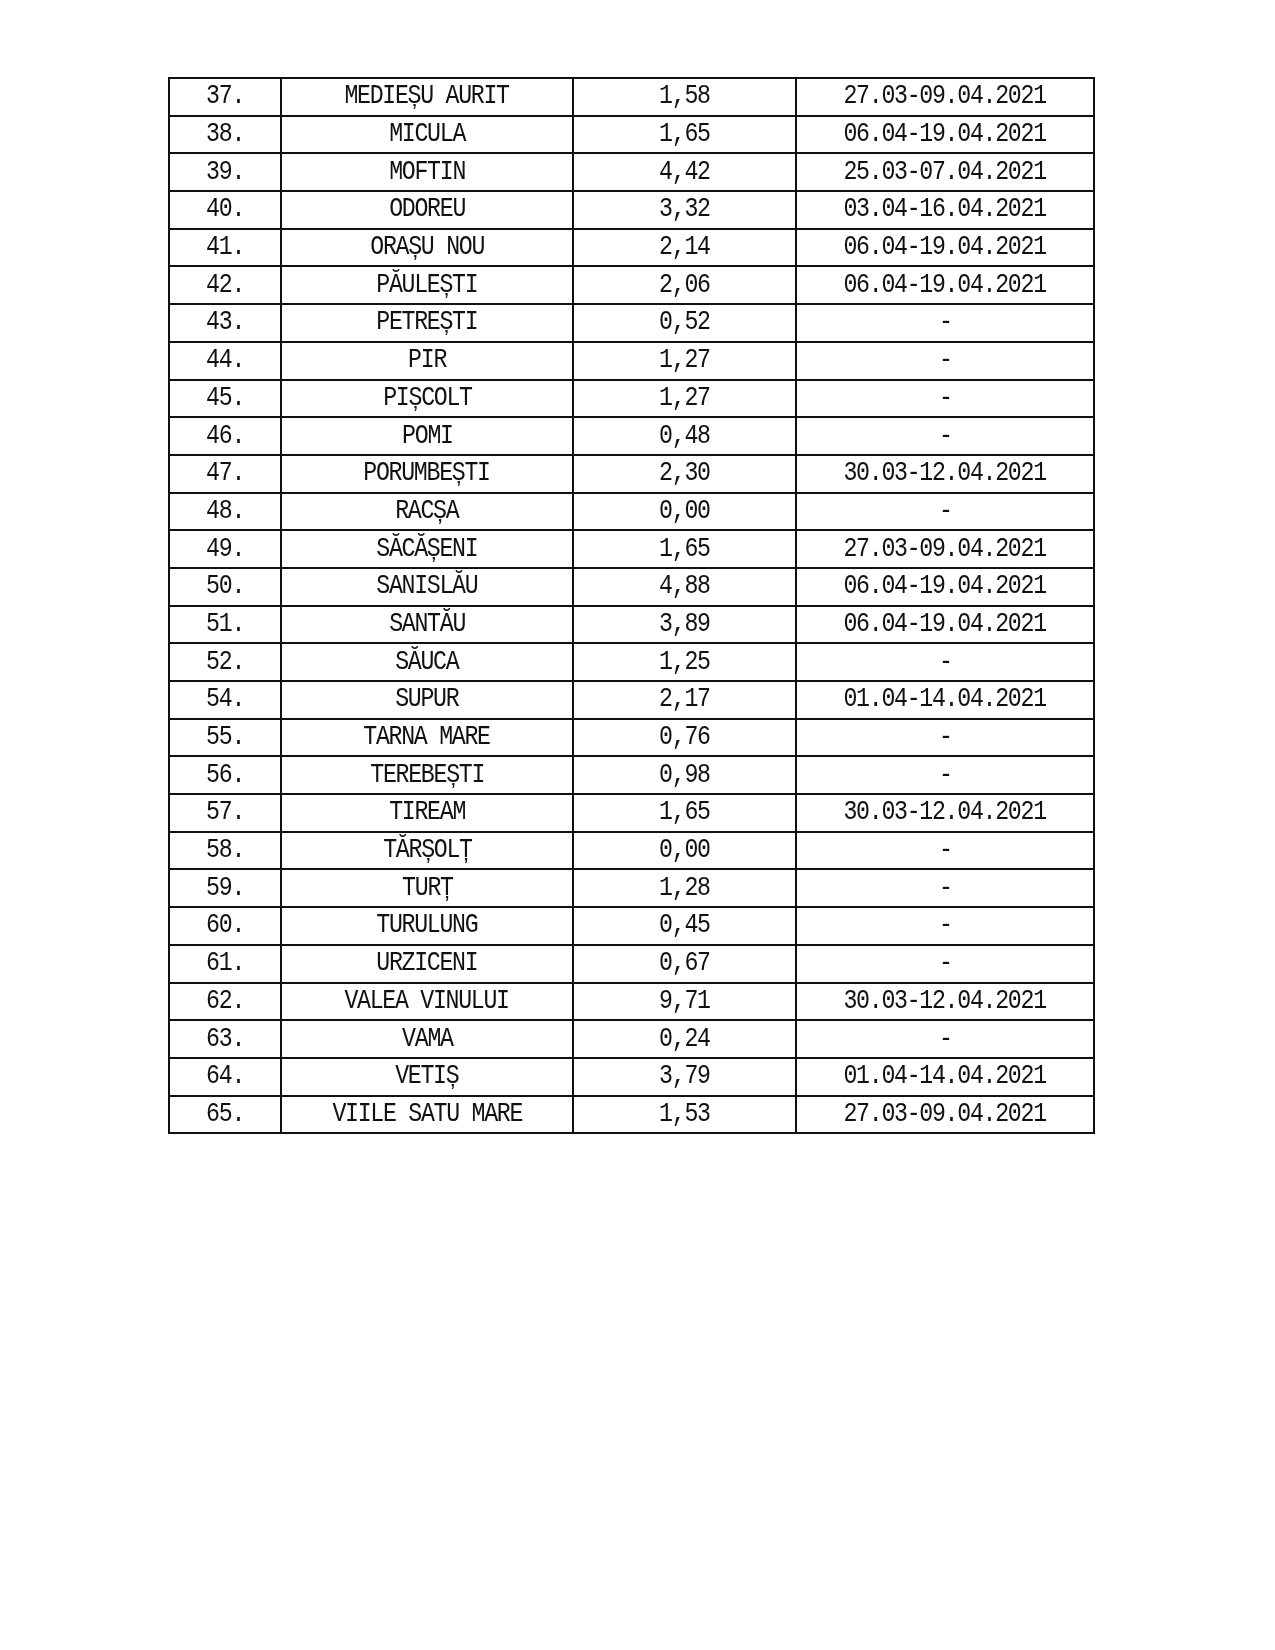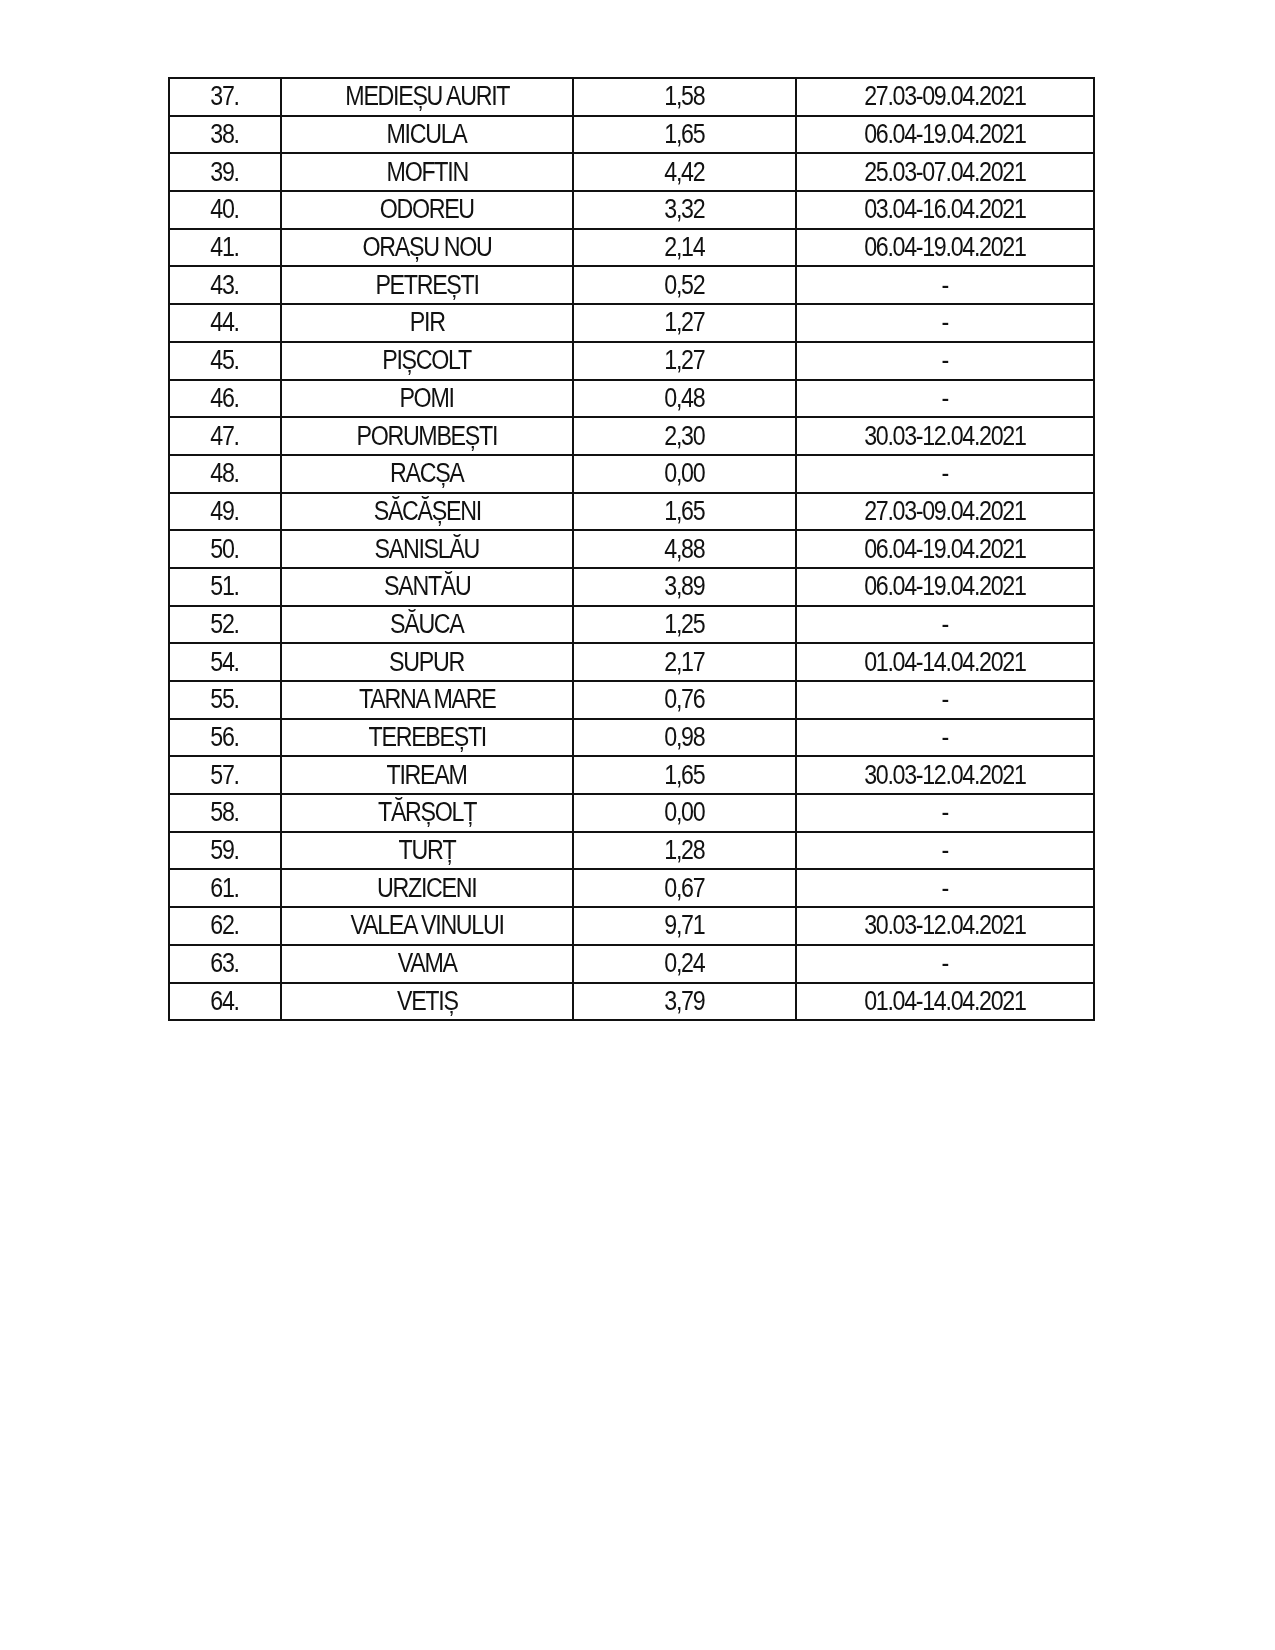--- a/index.html
+++ b/index.html
@@ -3,21 +3,21 @@
   <meta charset="utf-8">
   <style>
     html, body { margin: 0; padding: 0; background: #ffffff; }
     body { width: 1275px; height: 1650px; position: relative; overflow: hidden; }
     .page { position: absolute; left: 0; top: 0; width: 1275px; height: 1650px; background: #fff; }
     table.data {
       position: absolute;
       left: 168px;
       top: 77px;
       border-collapse: collapse;
-      font-family: Liberation Sans, sans-serif;
+      font-family: Liberation Mono, monospace;
       font-size: 27px;
       color: #111;
       letter-spacing: -1.5px;
     }
     table.data td {
       border: 2px solid #111;
       text-align: center;
       padding: 0;
       height: 35.7px;
       line-height: 35px;
@@ -65,20 +65,26 @@
           <td class="c-date"><span class="squeeze">03.04-16.04.2021</span></td>
         </tr>
 
         <tr>
           <td class="c-num"><span class="squeeze">41.</span></td>
           <td class="c-name"><span class="squeeze">ORAȘU NOU</span></td>
           <td class="c-val"><span class="squeeze">2,14</span></td>
           <td class="c-date"><span class="squeeze">06.04-19.04.2021</span></td>
         </tr>
 
+        <tr>
+          <td class="c-num"><span class="squeeze">42.</span></td>
+          <td class="c-name"><span class="squeeze">PĂULEȘTI</span></td>
+          <td class="c-val"><span class="squeeze">2,06</span></td>
+          <td class="c-date"><span class="squeeze">06.04-19.04.2021</span></td>
+        </tr>
 
         <tr>
           <td class="c-num"><span class="squeeze">43.</span></td>
           <td class="c-name"><span class="squeeze">PETREȘTI</span></td>
           <td class="c-val"><span class="squeeze">0,52</span></td>
           <td class="c-date"><span class="squeeze">-</span></td>
         </tr>
 
         <tr>
           <td class="c-num"><span class="squeeze">44.</span></td>
@@ -179,20 +185,26 @@
           <td class="c-date"><span class="squeeze">-</span></td>
         </tr>
 
         <tr>
           <td class="c-num"><span class="squeeze">59.</span></td>
           <td class="c-name"><span class="squeeze">TURȚ</span></td>
           <td class="c-val"><span class="squeeze">1,28</span></td>
           <td class="c-date"><span class="squeeze">-</span></td>
         </tr>
 
+        <tr>
+          <td class="c-num"><span class="squeeze">60.</span></td>
+          <td class="c-name"><span class="squeeze">TURULUNG</span></td>
+          <td class="c-val"><span class="squeeze">0,45</span></td>
+          <td class="c-date"><span class="squeeze">-</span></td>
+        </tr>
 
         <tr>
           <td class="c-num"><span class="squeeze">61.</span></td>
           <td class="c-name"><span class="squeeze">URZICENI</span></td>
           <td class="c-val"><span class="squeeze">0,67</span></td>
           <td class="c-date"><span class="squeeze">-</span></td>
         </tr>
 
         <tr>
           <td class="c-num"><span class="squeeze">62.</span></td>
@@ -208,15 +220,21 @@
           <td class="c-date"><span class="squeeze">-</span></td>
         </tr>
 
         <tr>
           <td class="c-num"><span class="squeeze">64.</span></td>
           <td class="c-name"><span class="squeeze">VETIȘ</span></td>
           <td class="c-val"><span class="squeeze">3,79</span></td>
           <td class="c-date"><span class="squeeze">01.04-14.04.2021</span></td>
         </tr>
 
+        <tr>
+          <td class="c-num"><span class="squeeze">65.</span></td>
+          <td class="c-name"><span class="squeeze">VIILE SATU MARE</span></td>
+          <td class="c-val"><span class="squeeze">1,53</span></td>
+          <td class="c-date"><span class="squeeze">27.03-09.04.2021</span></td>
+        </tr>
       </tbody>
   </table>
 </div>
 
 </body></html>

